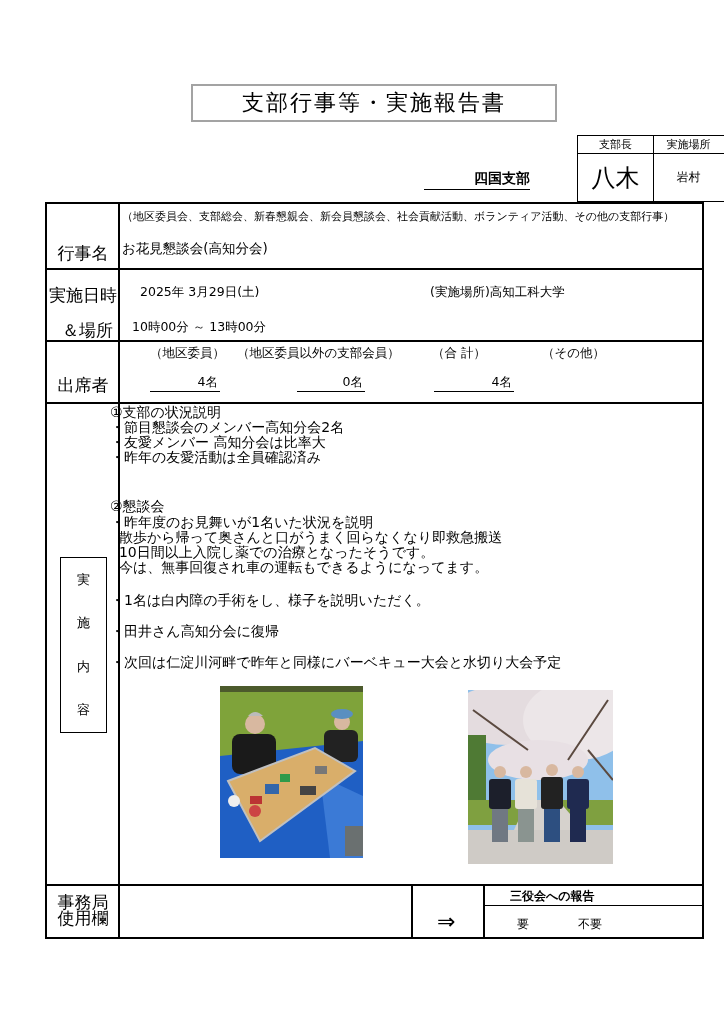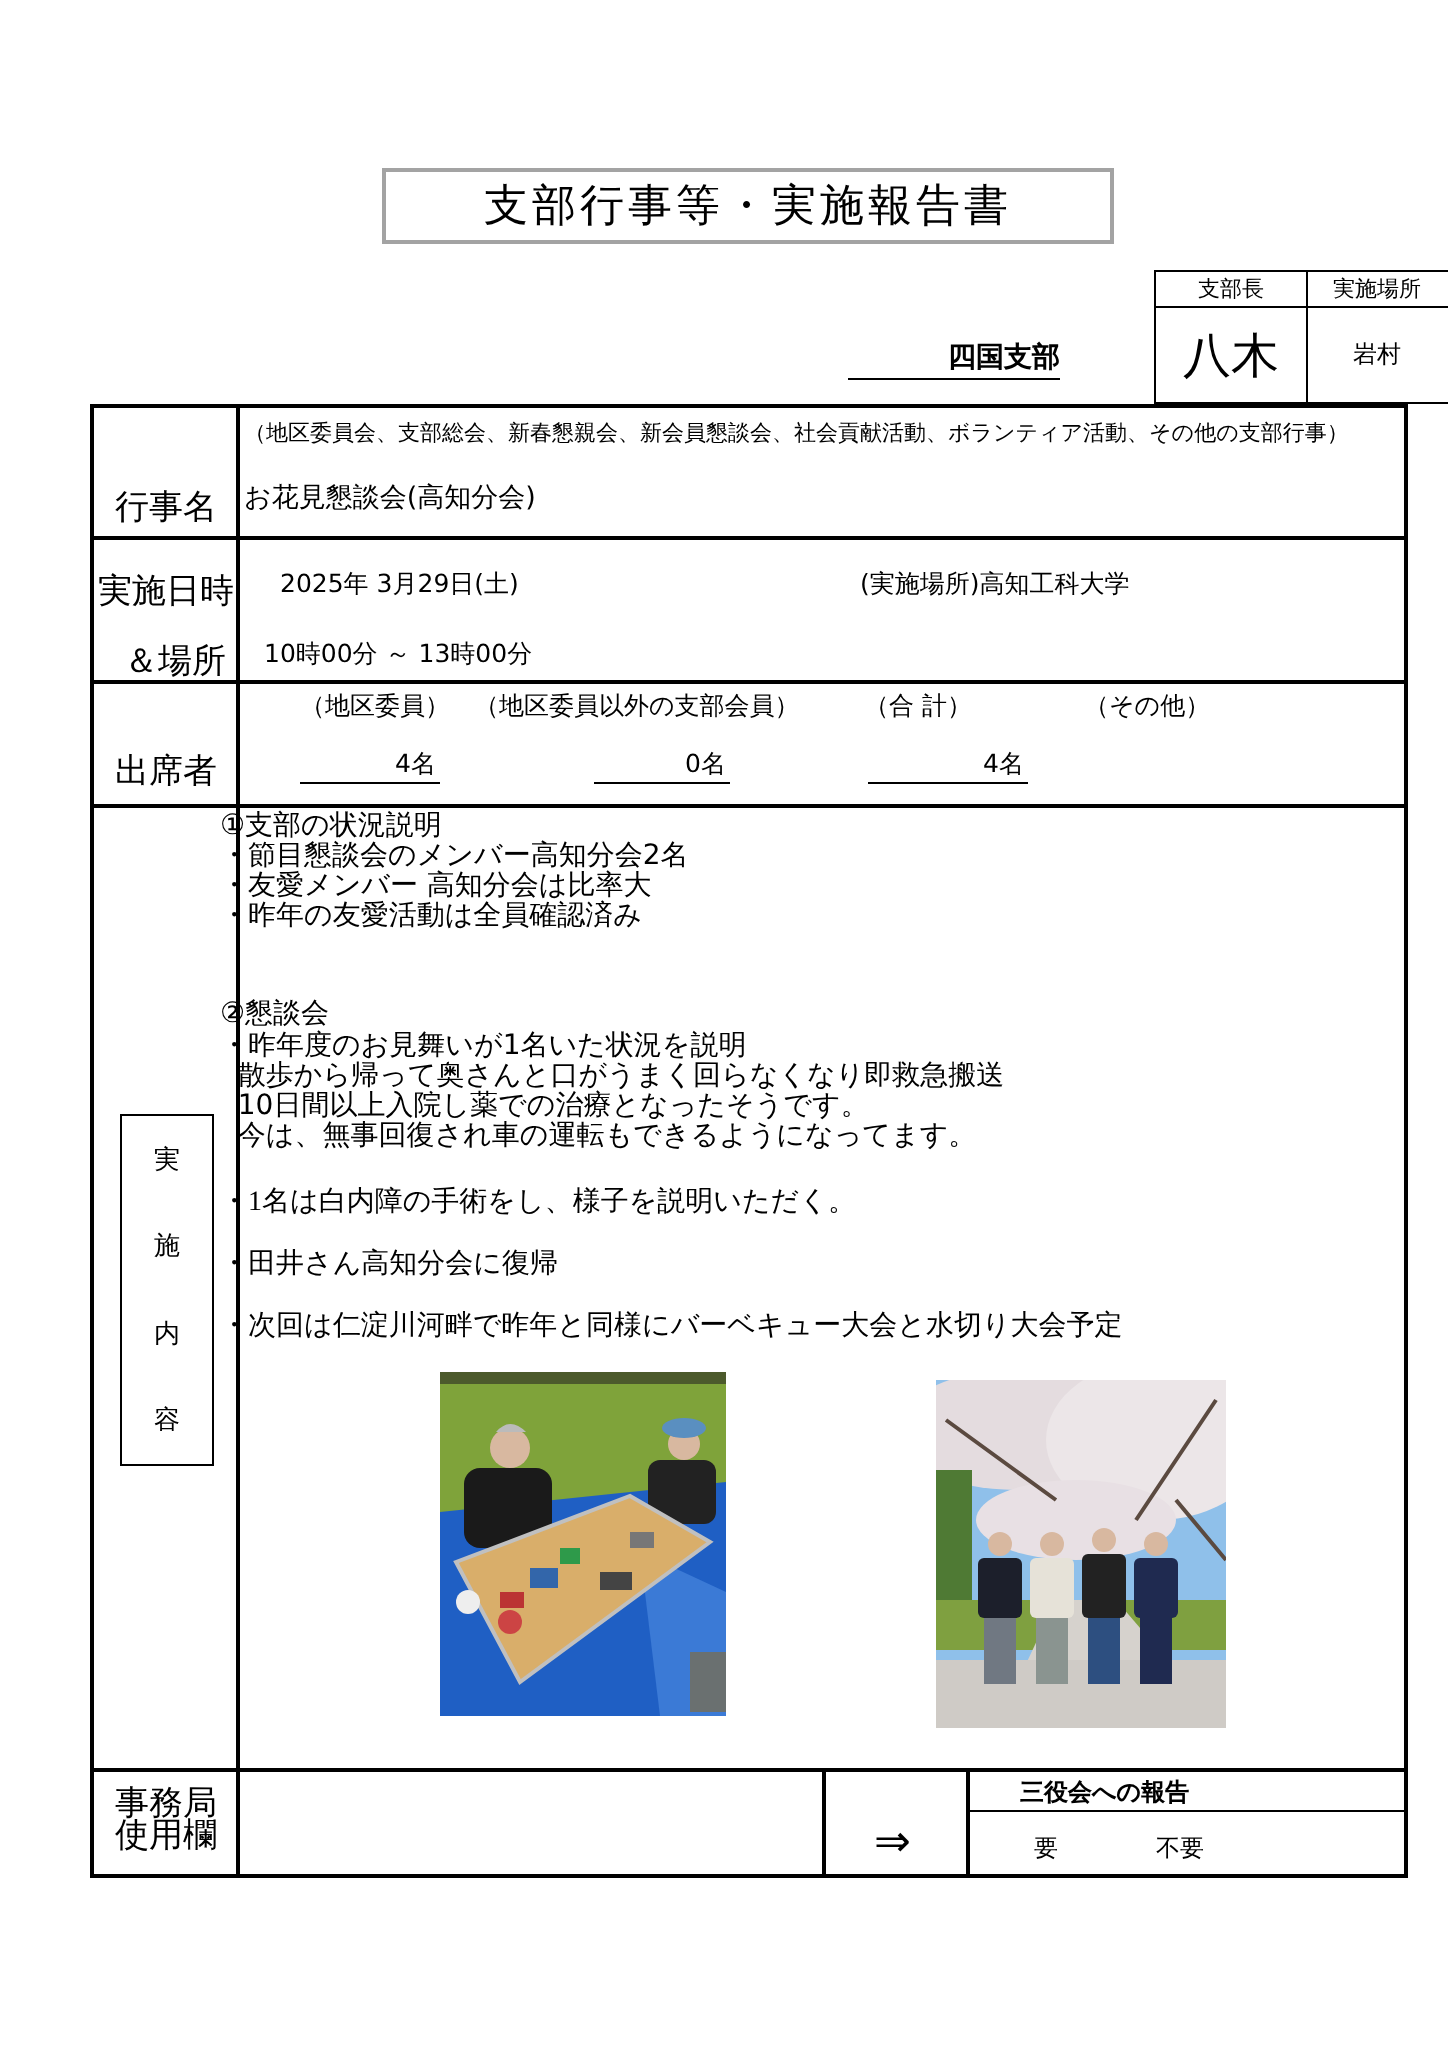--- a/index.html
+++ b/index.html
@@ -80,21 +80,21 @@
   </div>
   <div class="content-line" style="top:200px;">①支部の状況説明</div>
   <div class="content-line" style="top:215px;">・節目懇談会のメンバー高知分会2名</div>
   <div class="content-line" style="top:230px;">・友愛メンバー  高知分会は比率大</div>
   <div class="content-line" style="top:245px;">・昨年の友愛活動は全員確認済み</div>
   <div class="content-line" style="top:294px;">②懇談会</div>
   <div class="content-line" style="top:310px;">・昨年度のお見舞いが1名いた状況を説明</div>
   <div class="content-line" style="top:325px;white-space:pre;">  散歩から帰って奥さんと口がうまく回らなくなり即救急搬送</div>
   <div class="content-line" style="top:340px;white-space:pre;">  10日間以上入院し薬での治療となったそうです。</div>
   <div class="content-line" style="top:355px;white-space:pre;">  今は、無事回復され車の運転もできるようになってます。</div>
-  <div class="content-line" style="top:388px;font-family:Liberation Serif, serif;">・1名は白内障の手術をし、様子を説明いただく。</div>
+  <div class="content-line" style="top:388px;">・1名は白内障の手術をし、様子を説明いただく。</div>
   <div class="content-line" style="top:419px;">・田井さん高知分会に復帰</div>
   <div class="content-line" style="top:450px;">・次回は仁淀川河畔で昨年と同様にバーベキュー大会と水切り大会予定</div>
 
   <div class="photo" style="left:173px;top:482px;width:143px;height:172px;">
     <svg width="143" height="172" viewBox="0 0 143 172">
       <rect width="143" height="172" fill="#7fa33a"></rect>
       <rect y="0" width="143" height="6" fill="#4c5a2c"></rect>
       <polygon points="0,70 143,55 143,172 0,172" fill="#1f5fc4"></polygon>
       <polygon points="100,90 143,110 143,172 110,172" fill="#3b7ad6"></polygon>
 

